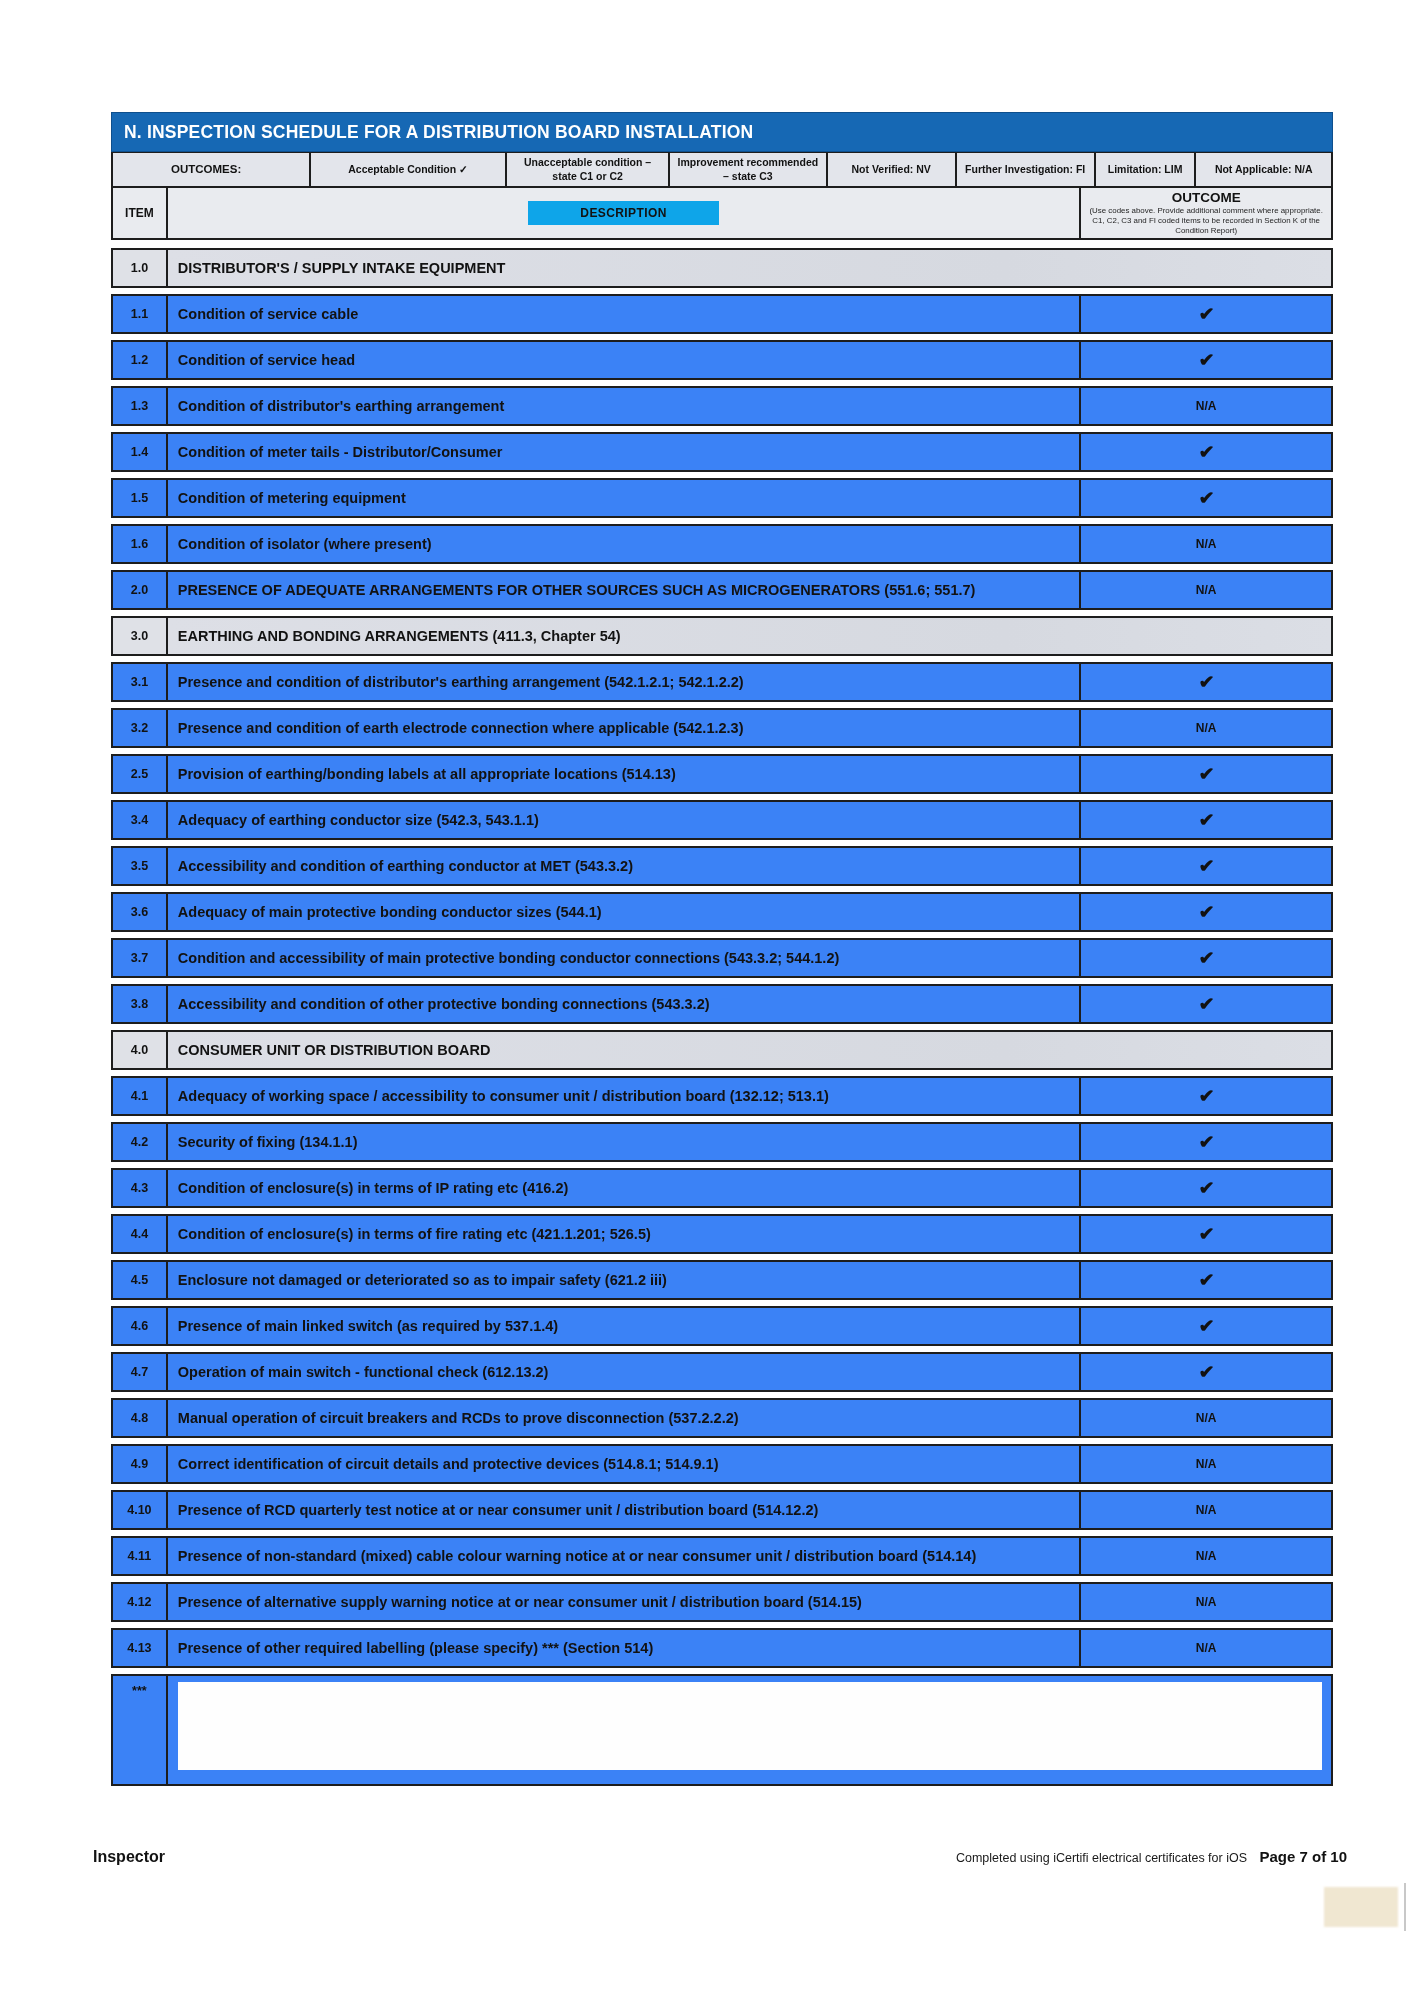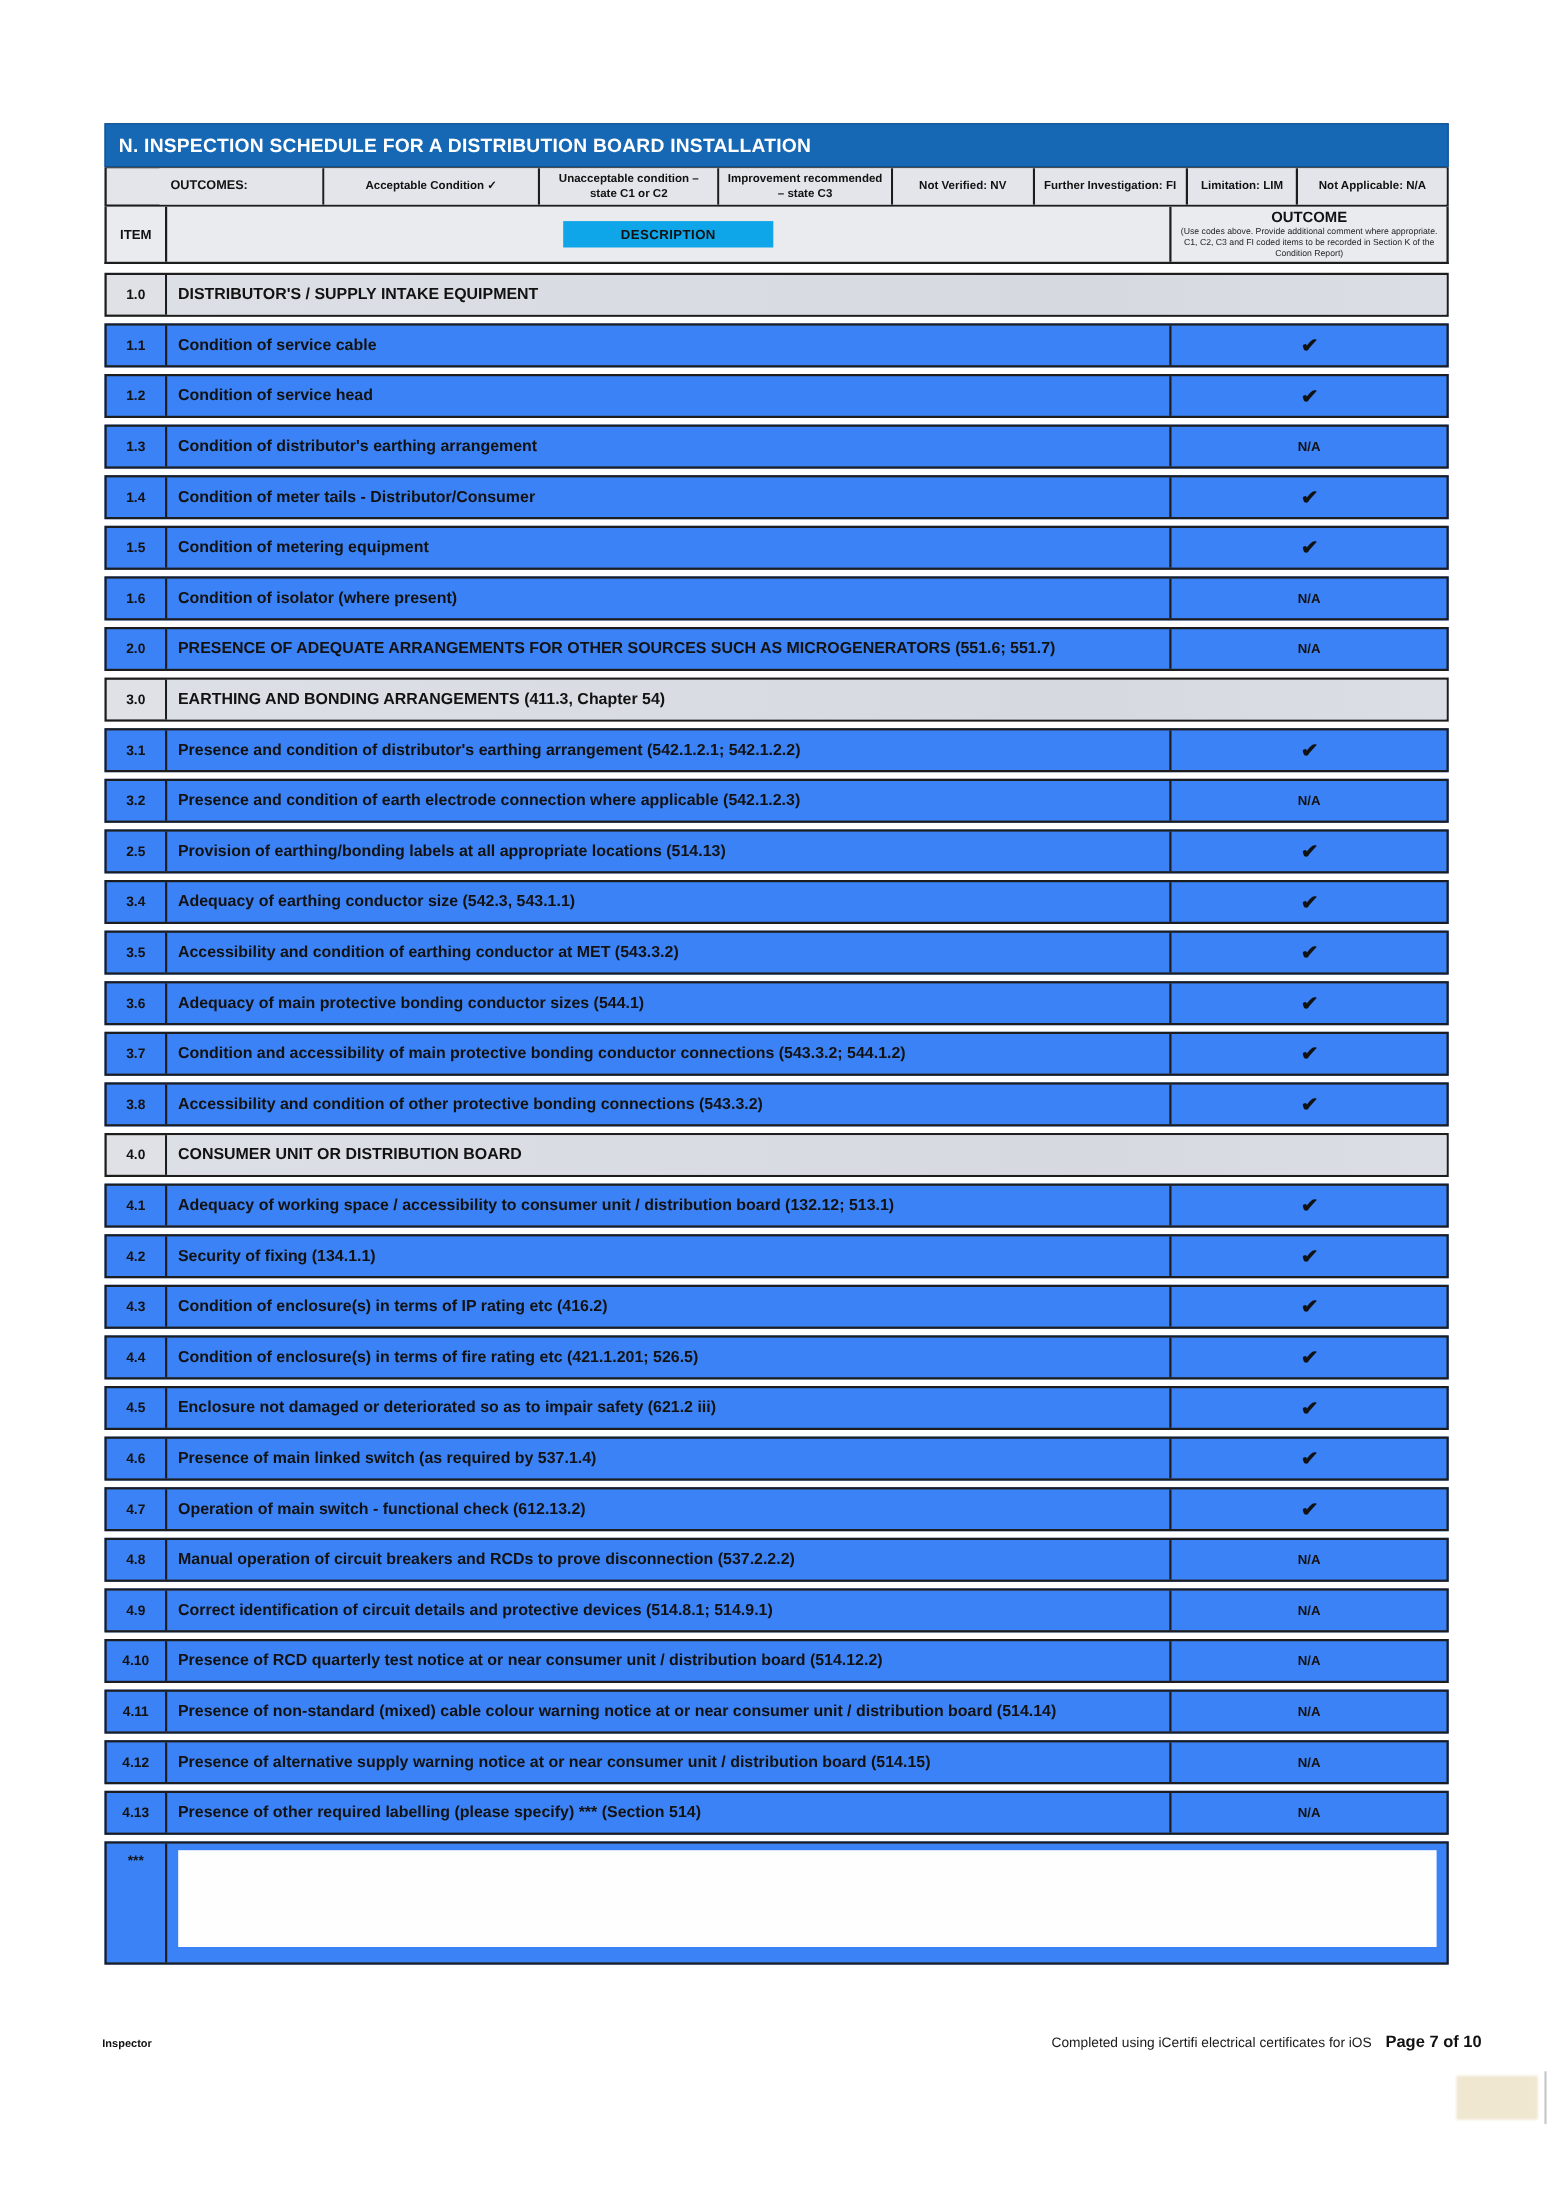--- a/index.html
+++ b/index.html
@@ -3,21 +3,21 @@
 <meta charset="utf-8">
 <style>
   html,body{margin:0;padding:0;}
   body{
     width:1415px;height:2000px;
     background:#ffffff;
     font-family:"Liberation Sans", sans-serif;
     position:relative;overflow:hidden;
     color:#121212;
   }
-  .sheet{position:absolute;left:95px;top:112px;width:1222px;}
+  .sheet{position:absolute;left:111px;top:112px;width:1222px;}
 
   
   .titlebar{
     background:#1668b4;color:#ffffff;font-weight:bold;font-size:17.5px;
     height:40px;display:flex;align-items:center;padding:0 12px;
     box-sizing:border-box;letter-spacing:.2px;
     border:1px solid #0e4f8d;
   }
 
   
@@ -63,21 +63,21 @@
   .check{font-size:18px;font-weight:bold;transform:scaleX(1.08);}
   .row.section{background:#dfe1e7;}
   .row.section .cell.desc{background:linear-gradient(90deg,#dddfe6 0%,#d6d9e0 72%,#dbdee5 100%);}
   .row.notes{min-height:110px;}
   .row.notes .cell.item{align-items:flex-start;padding-top:8px;}
   .row.notes .cell.desc{display:block;padding:6px 9px 14px 10px;}
   .white-box{background:#fefefe;width:100%;height:88px;}
 
   
   .footer{position:absolute;left:93px;top:1848px;width:1254px;display:flex;justify-content:space-between;align-items:baseline;}
-  .footer .inspector{font-weight:bold;font-size:10px;text-align:center;}
+  .footer .inspector{font-weight:bold;font-size:16px;text-align:center;}
   .footer .made-with{font-size:12.5px;color:#1a1a1a;}
   .footer .page-num{font-weight:bold;font-size:15px;margin-left:8px;color:#111;}
 
   
   .smudge{position:absolute;left:1324px;top:1887px;width:74px;height:40px;background:#ecdfc2;opacity:.75;filter:blur(1.2px);}
   .edge-line{position:absolute;left:1404px;top:1883px;width:2px;height:48px;background:#c8c8c8;}
 </style>
 </head>
 <body>
 

